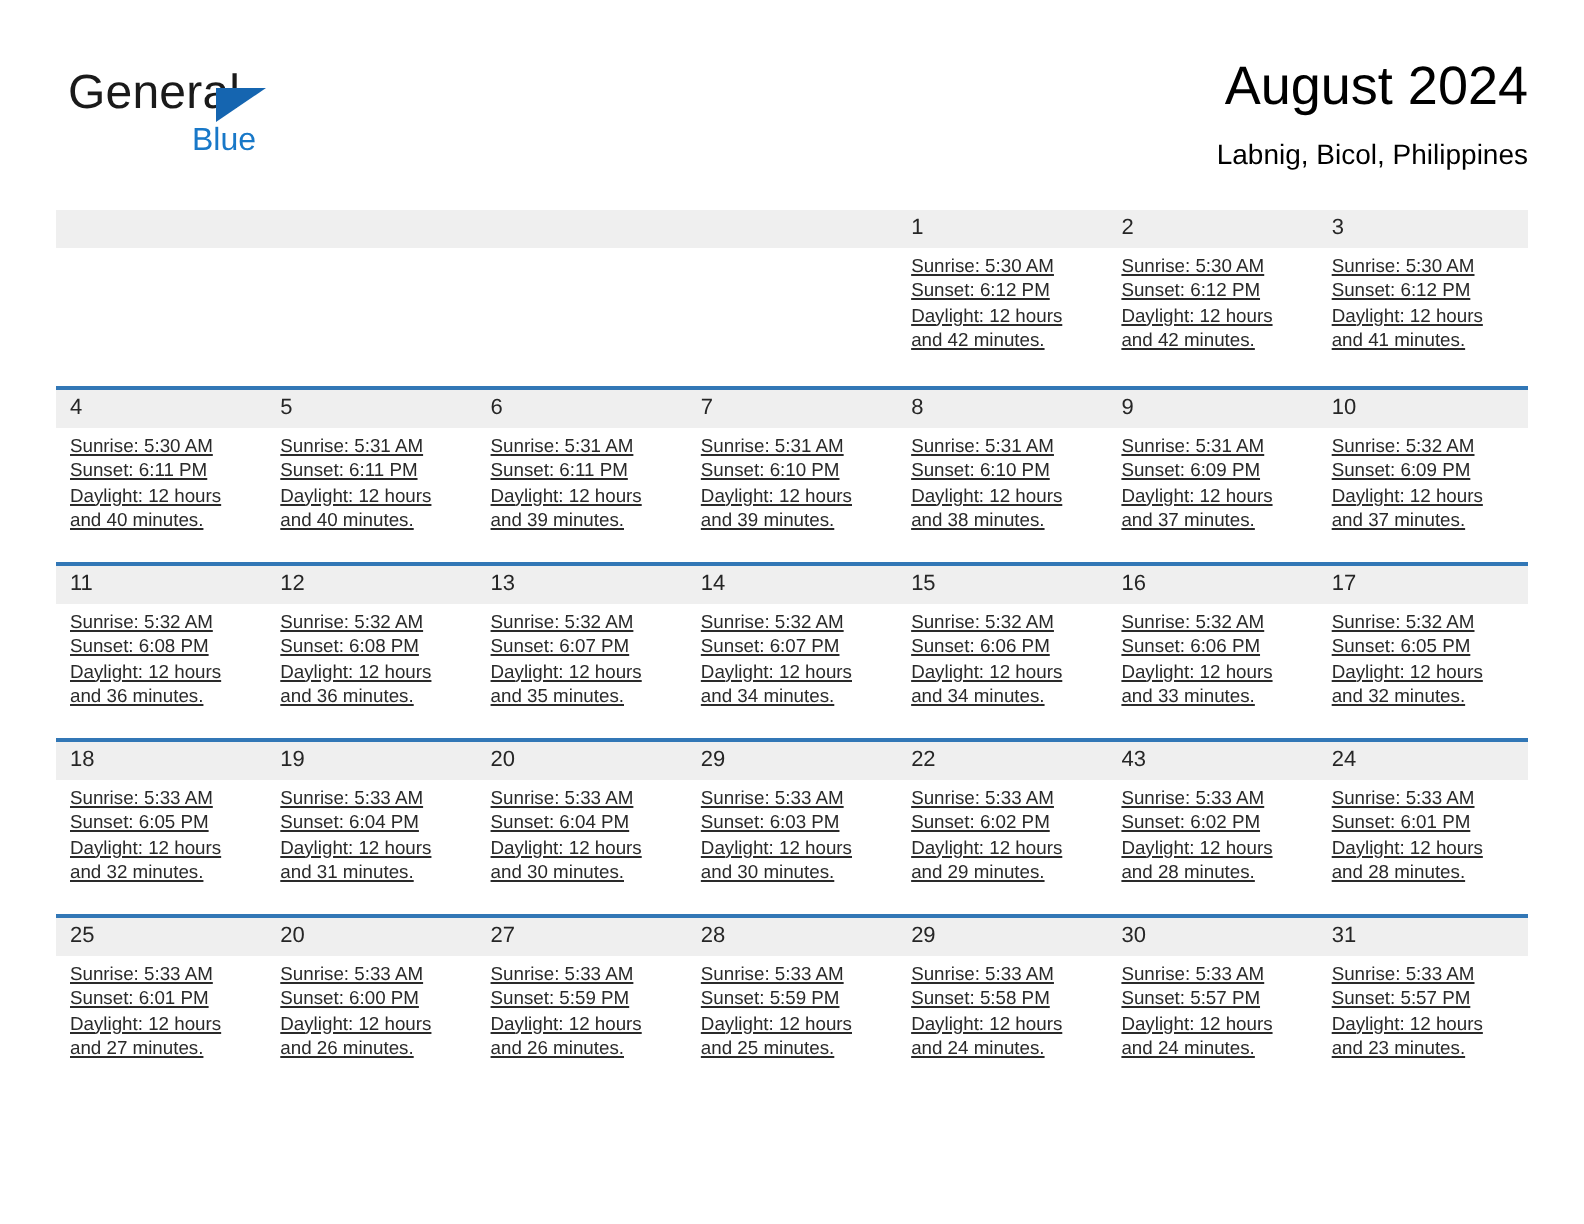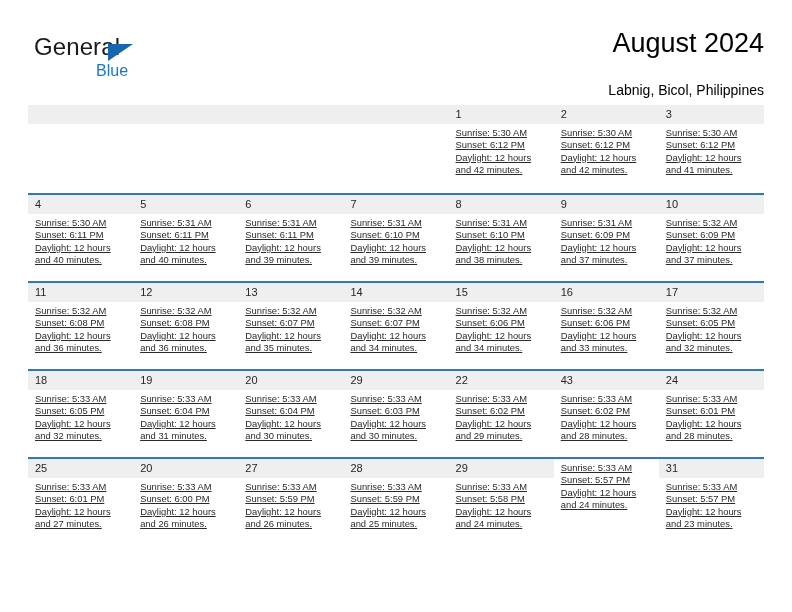--- a/index.html
+++ b/index.html
@@ -76,21 +76,21 @@
     color: #000000;
     line-height: 34px;
     white-space: nowrap;
     font-weight: normal;
     margin: 0;
   }
   .cal-subtitle {
     font-size: 14px;
     color: #000000;
     line-height: 20px;
-    margin-top: 20px;
+    margin-top: 7px;
     white-space: nowrap;
   }
 
   
   .calendar {
     position: absolute;
     left: 28px;
     top: 104px;
     width: 736px;
   }
@@ -447,20 +447,21 @@
           <div class="day-cell">
             <div class="day-number">29</div>
             <div class="day-info">
               <div>Sunrise: 5:33 AM</div>
               <div>Sunset: 5:58 PM</div>
               <div>Daylight: 12 hours</div>
               <div>and 24 minutes.</div>
             </div>
           </div>
           <div class="day-cell">
+            <div class="day-number">30</div>
             <div class="day-info">
               <div>Sunrise: 5:33 AM</div>
               <div>Sunset: 5:57 PM</div>
               <div>Daylight: 12 hours</div>
               <div>and 24 minutes.</div>
             </div>
           </div>
           <div class="day-cell">
             <div class="day-number">31</div>
             <div class="day-info">

